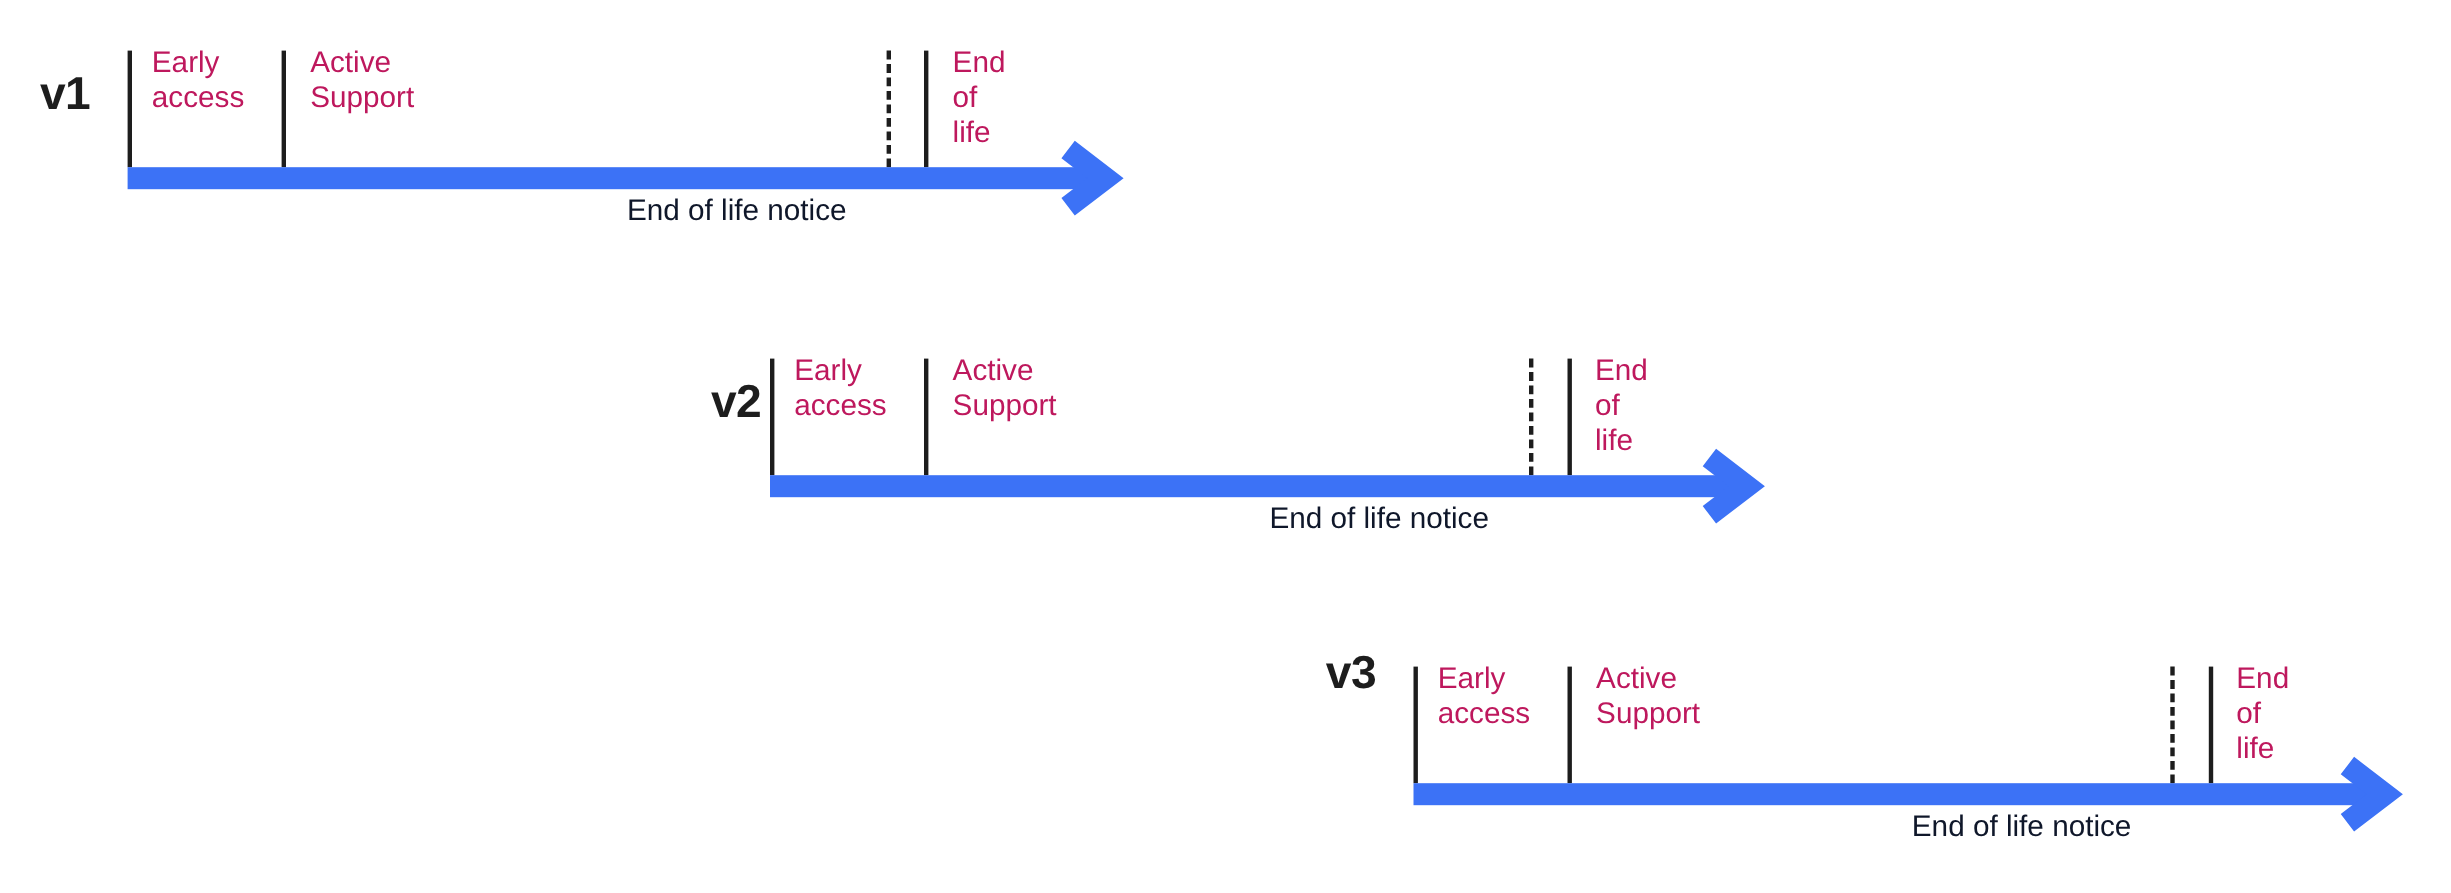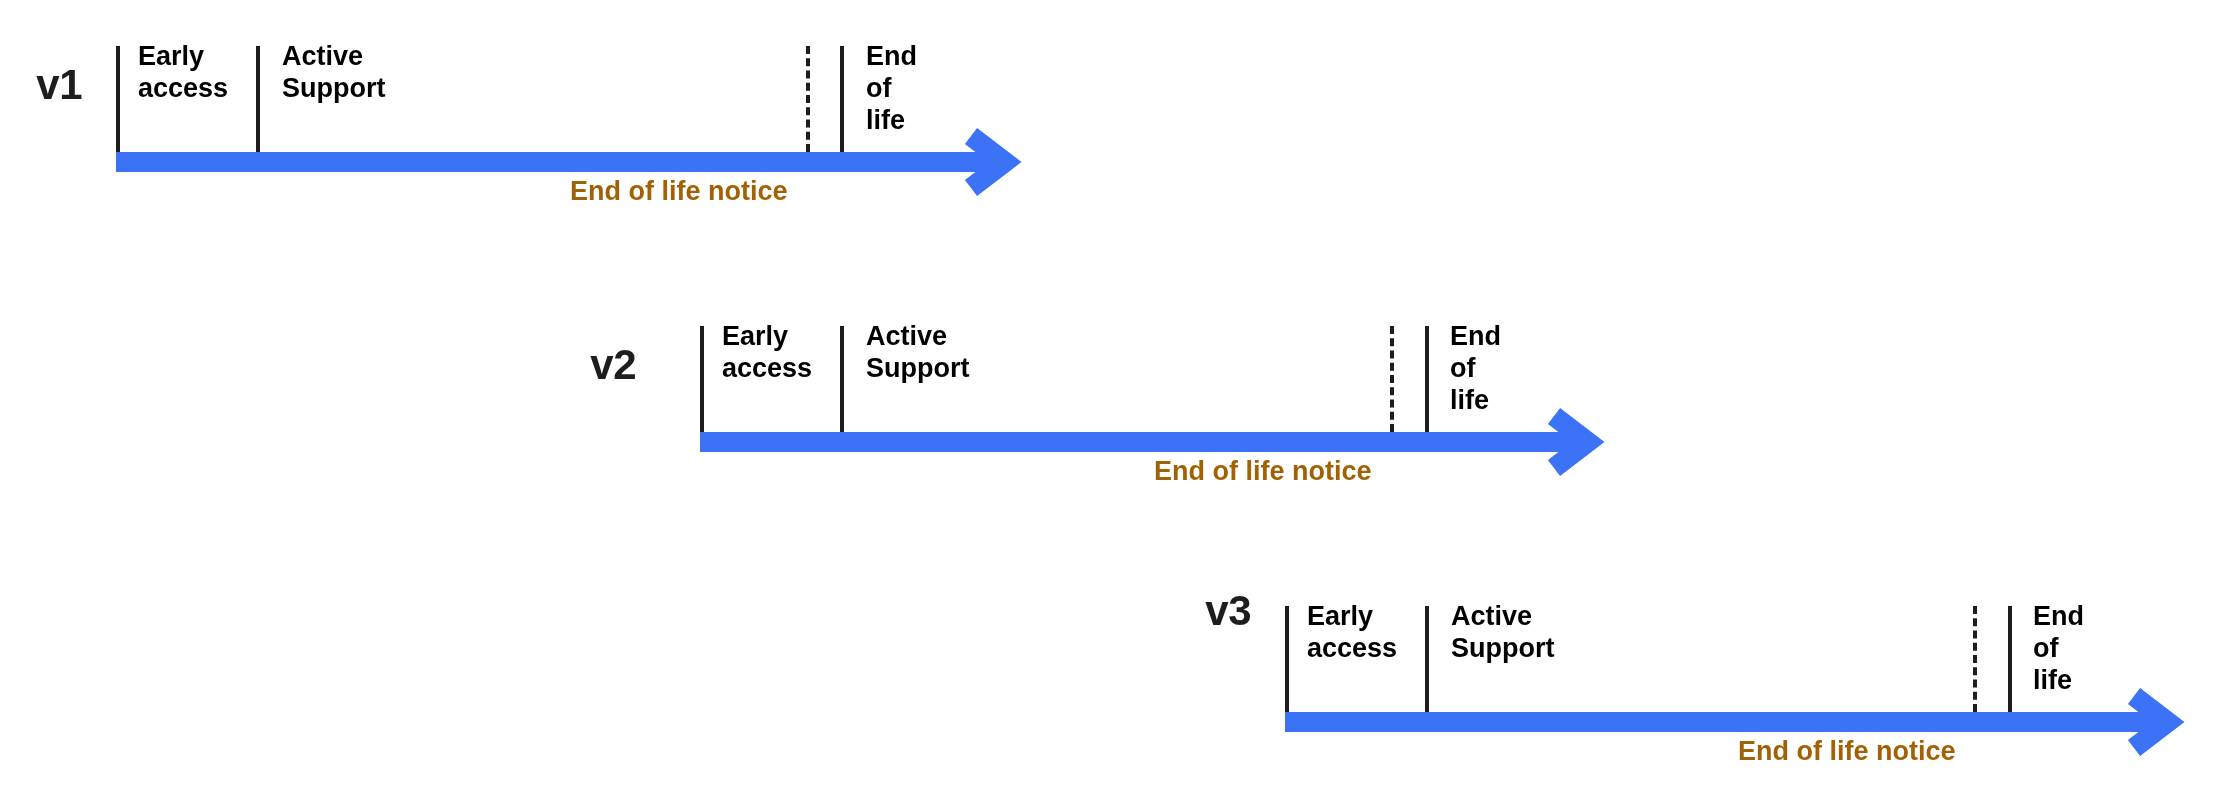--- a/index.html
+++ b/index.html
@@ -50,32 +50,32 @@
   .divider-dashed {
     position: absolute;
     width: 0;
     border-left: 4px dashed #1d1d1d;
   }
 
   
   .phase-label {
     position: absolute;
     font-size: 27px;
-    font-weight: bold;
-    color: #000000;
+    font-weight: normal;
+    color: #be185d;
     line-height: 32px;
     white-space: pre-line;
   }
 
   
   .notice-label {
     position: absolute;
     font-size: 27px;
-    font-weight: bold;
-    color: #a16207;
+    font-weight: normal;
+    color: #0f172a;
     line-height: 1;
     white-space: nowrap;
   }
 
   
   .arrow-svg {
     position: absolute;
     display: block;
     overflow: visible;
   }
@@ -94,21 +94,21 @@
 access</div>
       <div class="phase-label" style="left: 282px; top: 40px;">Active Support</div>
       <div class="phase-label" style="left: 866px; top: 40px;">End of life</div>
       <svg class="arrow-svg" width="959" height="84" viewBox="0 0 959 84" style="left: 116px; top: 120px;">
         <rect x="0" y="32" width="881" height="20" fill="#3C72F6"></rect>
         <polyline points="855,16 889,42 855,68" fill="none" stroke="#3C72F6" stroke-width="20" stroke-linecap="butt" stroke-linejoin="miter" stroke-miterlimit="10"></polyline>
       </svg>
       <div class="notice-label" style="left: 570px; top: 178px;">End of life notice</div>
     </div>
     <div class="timeline">
-      <div class="version-label" style="left: 584px; top: 344px; width: 52px;">v2</div>
+      <div class="version-label" style="left: 640px; top: 344px; width: 52px;">v2</div>
       <div class="divider" style="left: 700px; top: 326px; height: 106px;"></div>
       <div class="divider" style="left: 840px; top: 326px; height: 106px;"></div>
       <div class="divider" style="left: 1425px; top: 326px; height: 106px;"></div>
       <div class="divider-dashed" style="left: 1390px; top: 326px; height: 106px;"></div>
       <div class="phase-label" style="left: 722px; top: 320px;">Early
 access</div>
       <div class="phase-label" style="left: 866px; top: 320px;">Active Support</div>
       <div class="phase-label" style="left: 1450px; top: 320px;">End of life</div>
       <svg class="arrow-svg" width="958" height="84" viewBox="0 0 958 84" style="left: 700px; top: 400px;">
         <rect x="0" y="32" width="880" height="20" fill="#3C72F6"></rect>

